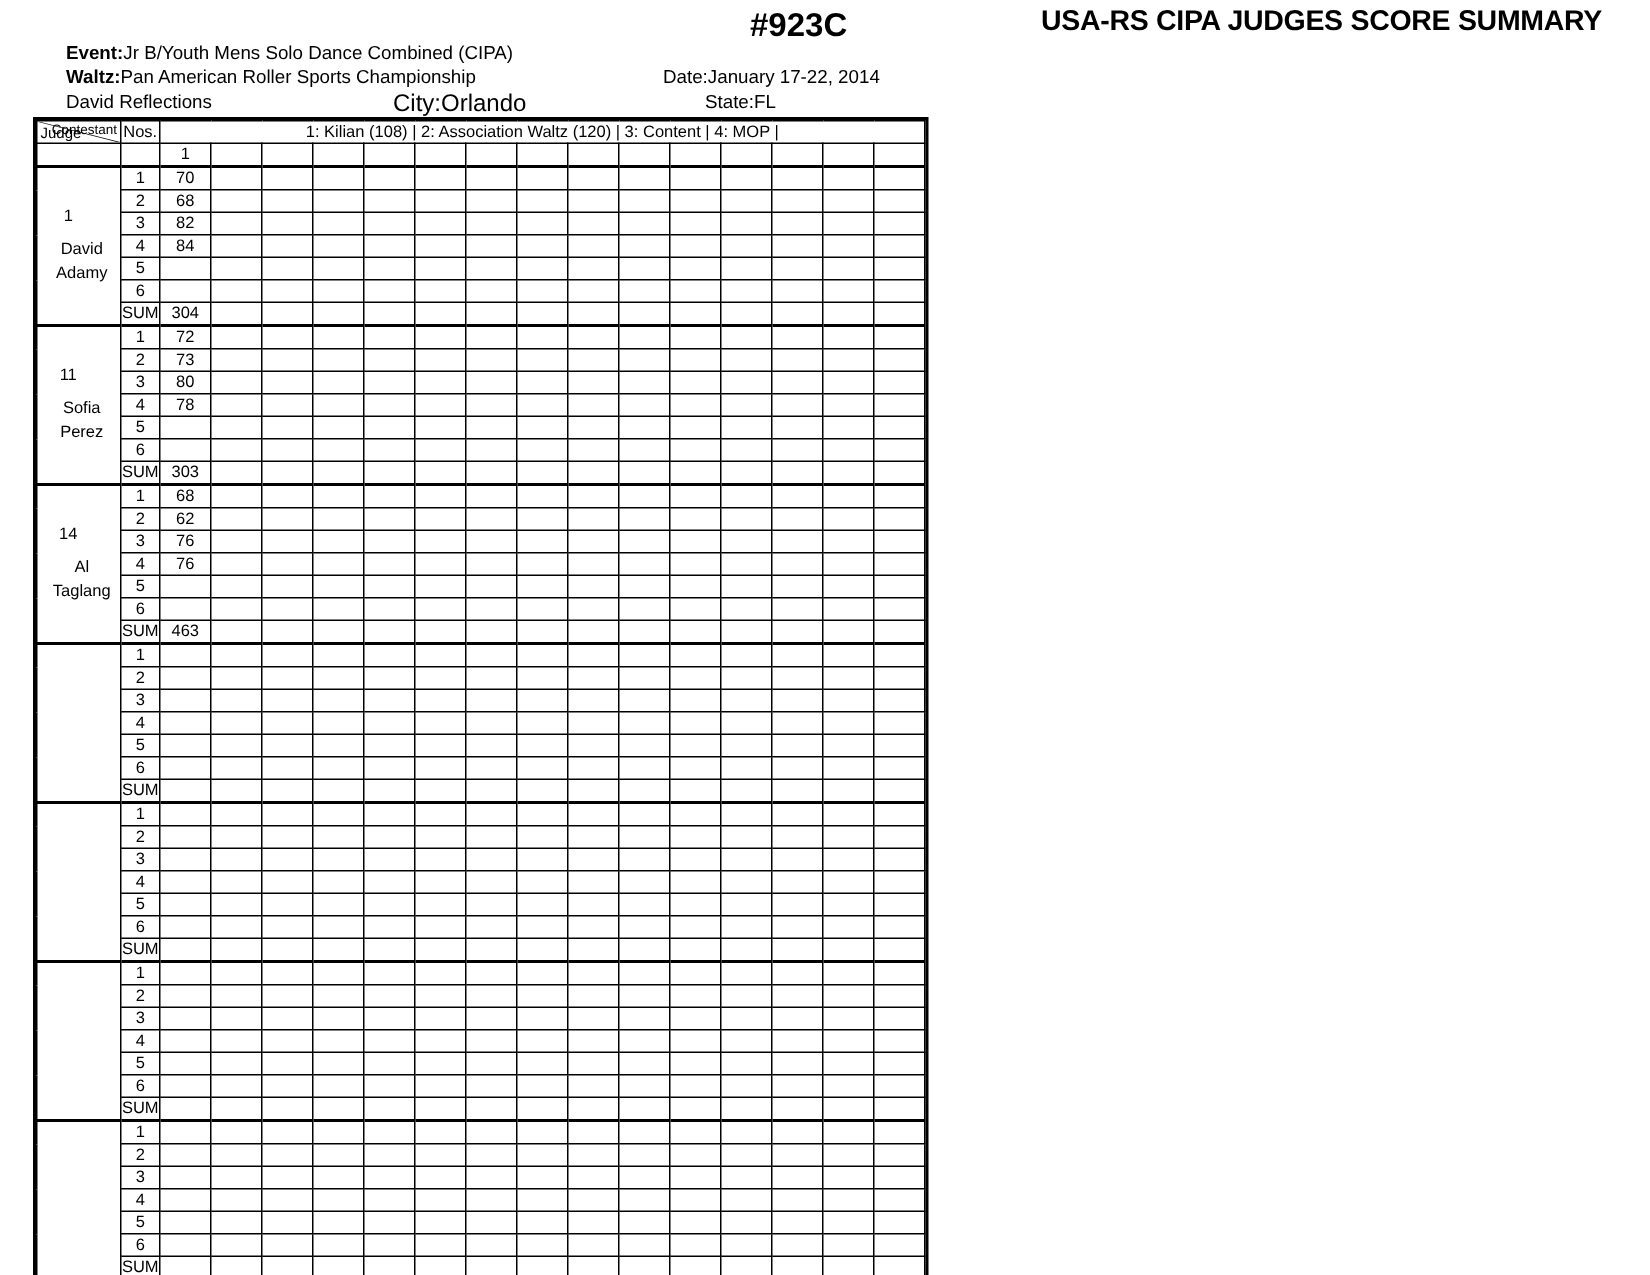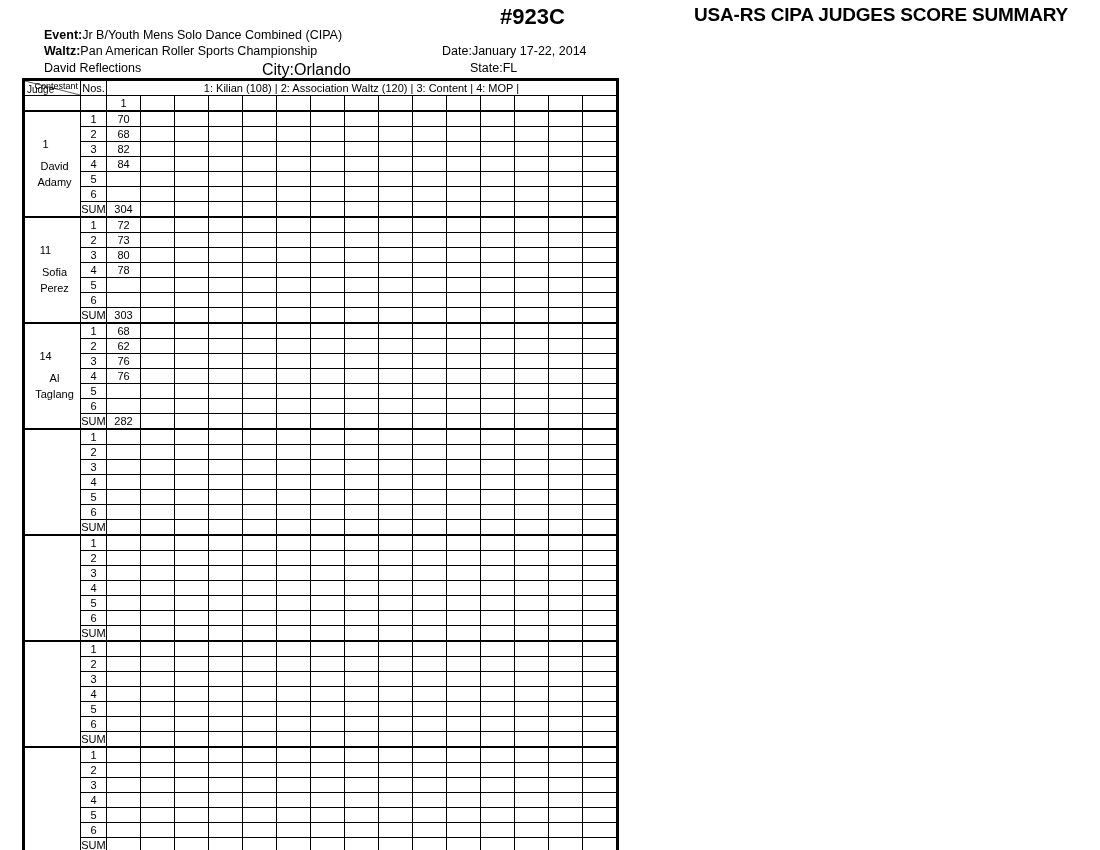--- a/index.html
+++ b/index.html
@@ -618,21 +618,21 @@
           <td class="value"></td>
           <td class="value"></td>
           <td class="value"></td>
           <td class="value"></td>
           <td class="value"></td>
           <td class="value"></td>
           <td class="value"></td>
         </tr>
         <tr>
           <td class="rowlabel sum">SUM</td>
-          <td class="value">282</td>
+          <td class="value">463</td>
           <td class="value"></td>
           <td class="value"></td>
           <td class="value"></td>
           <td class="value"></td>
           <td class="value"></td>
           <td class="value"></td>
           <td class="value"></td>
           <td class="value"></td>
           <td class="value"></td>
           <td class="value"></td>

